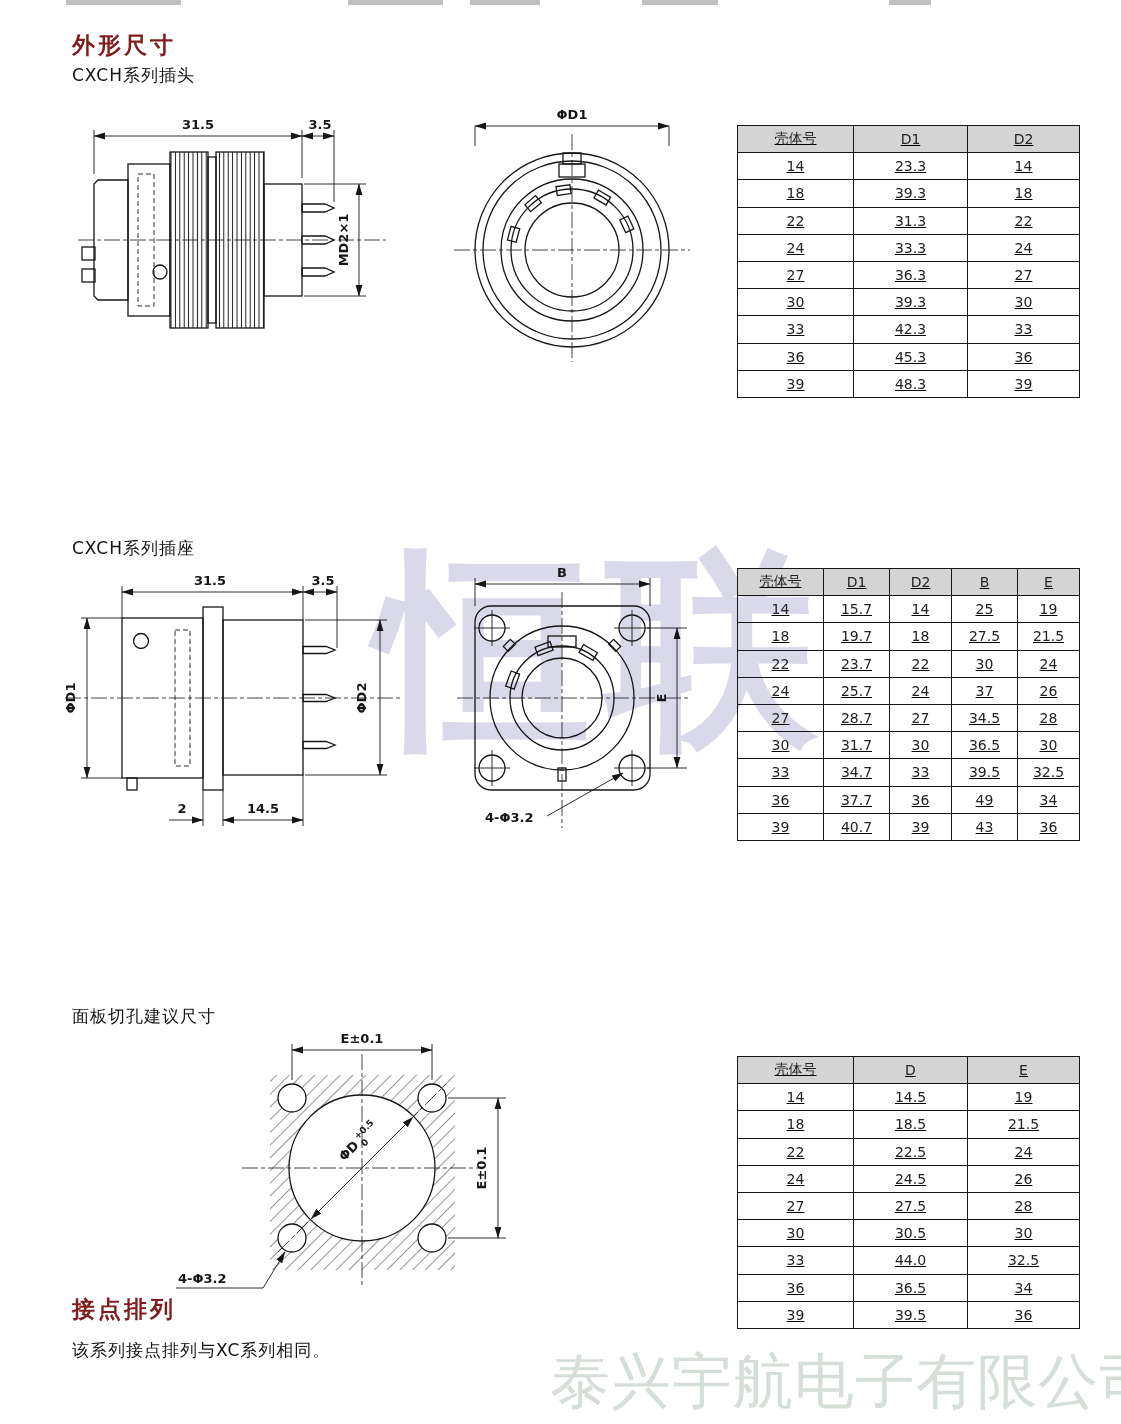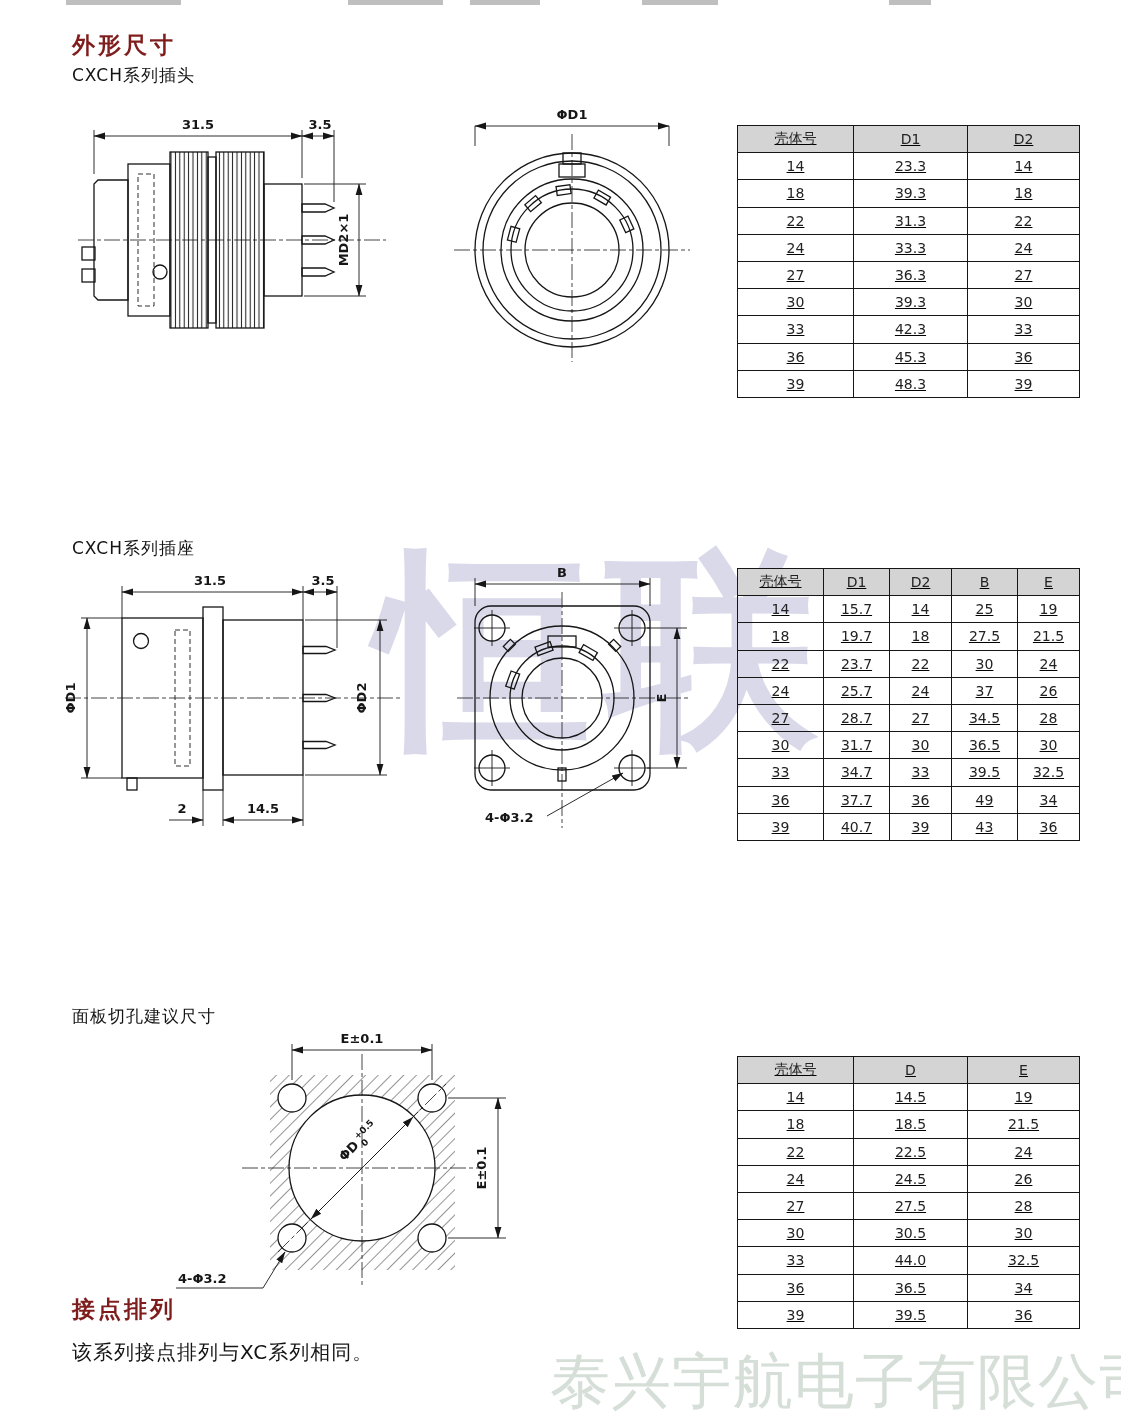--- a/index.html
+++ b/index.html
@@ -2,21 +2,21 @@
 <html style="--c-header-bg: #d4d4d4; --c-wm-center: #d9d9ea; --c-wm-footer: #d6ded8;"><head>
 <meta charset="utf-8">
 <style>
   html,body { margin:0; padding:0; }
   body {
     width:1121px; height:1424px; position:relative; overflow:hidden;
     background:#ffffff; font-family:"DejaVu Sans", sans-serif;
   }
   .heading-lg { position:absolute; font-size:23px; font-weight:600; color:#7f1d1d; letter-spacing:3px; z-index:2; }
   .heading-md { position:absolute; font-size:17px; font-weight:500; color:#141414; letter-spacing:1px; z-index:2; }
-  .body-text  { position:absolute; font-size:20px; font-weight:400; color:#141414; letter-spacing:1px; z-index:2; }
+  .body-text  { position:absolute; font-size:17px; font-weight:400; color:#141414; letter-spacing:1px; z-index:2; }
 
   .wm-center {
     position:absolute; left:378px; top:556px; z-index:0;
     font-size:212px; font-weight:700; line-height:1.05; letter-spacing:16px;
     color:var(--c-wm-center,#d9d9ea); white-space:nowrap;
     font-family:Liberation Mono, monospace;
   }
   .wm-footer {
     position:absolute; left:550px; top:1348px; z-index:0;
     font-size:60px; font-weight:400; line-height:1.1; letter-spacing:1px;

